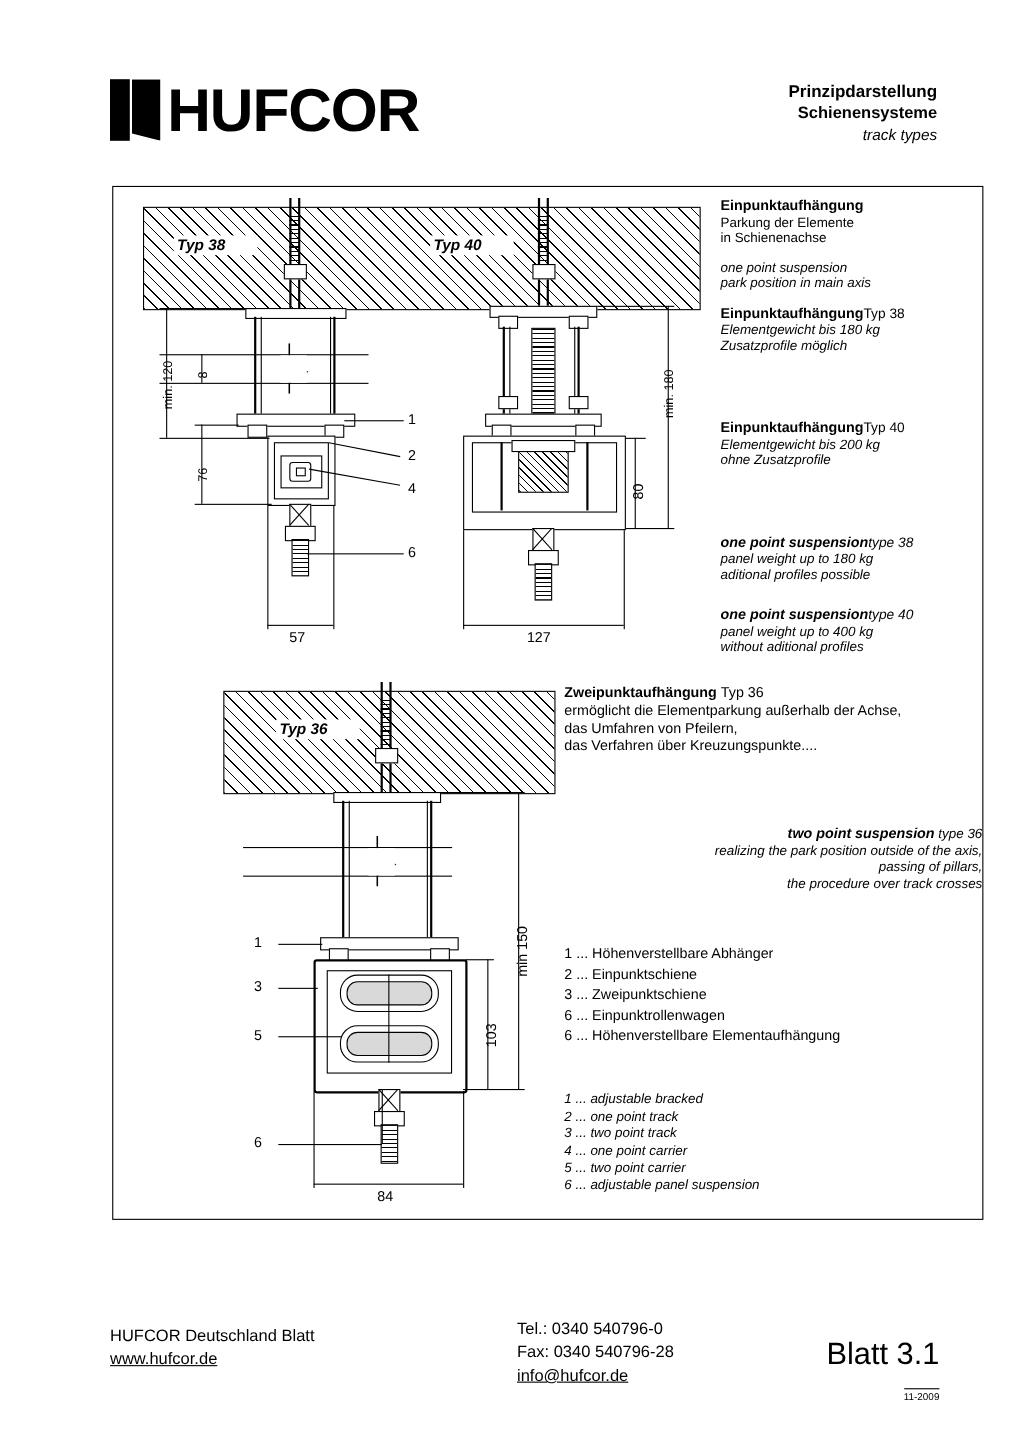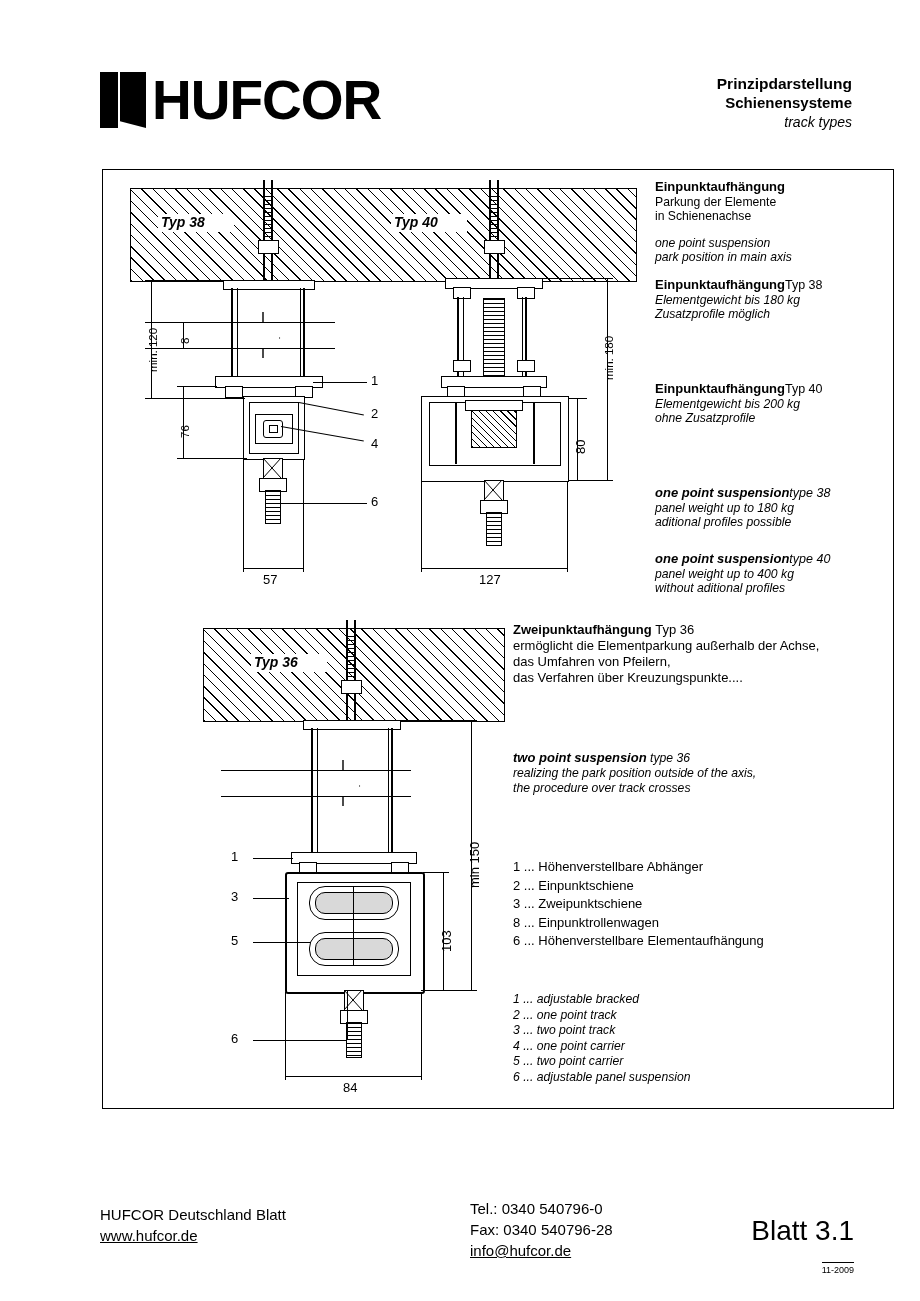--- a/index.html
+++ b/index.html
@@ -317,31 +317,32 @@
     <div class="vl" style="left:244px;top:820px;height:50px;"></div>
     <div class="callout" style="left:128px;top:861px;">6</div>
 
     <div class="rtxt" style="left:410px;top:452px;width:380px;font-size:13px;line-height:16px;">
       <div><b>Zweipunktaufhängung</b>&nbsp;<span>Typ 36</span></div>
       <div>ermöglicht die Elementparkung außerhalb der Achse,</div>
       <div>das Umfahren von Pfeilern,</div>
       <div>das Verfahren über Kreuzungspunkte....</div>
     </div>
 
-    <div class="rtxt" style="left:410px;top:580px;width:380px;font-size:12.2px;line-height:15px;">
+    <div class="rtxt" style="left:410px;top:580px;width:380px;font-size:12.2px;line-height:15px;text-align:right;">
       <div><b class="bi">two point suspension</b>&nbsp;<span class="it">type 36</span></div>
       <div class="it">realizing the park position outside of the axis,</div>
+      <div class="it">passing of pillars,</div>
       <div class="it">the procedure over track crosses</div>
     </div>
 
     <div class="rtxt" style="left:410px;top:688px;width:380px;font-size:13px;line-height:18.6px;">
       <div>1 ... Höhenverstellbare Abhänger</div>
       <div>2 ... Einpunktschiene</div>
       <div>3 ... Zweipunktschiene</div>
-      <div>8 ... Einpunktrollenwagen</div>
+      <div>6 ... Einpunktrollenwagen</div>
       <div>6 ... Höhenverstellbare Elementaufhängung</div>
     </div>
 
     <div class="rtxt" style="left:410px;top:822px;width:380px;font-size:12.2px;line-height:15.6px;font-style:italic;">
       <div>1 ... adjustable bracked</div>
       <div>2 ... one point track</div>
       <div>3 ... two point track</div>
       <div>4 ... one point carrier</div>
       <div>5 ... two point carrier</div>
       <div>6 ... adjustable panel suspension</div>

